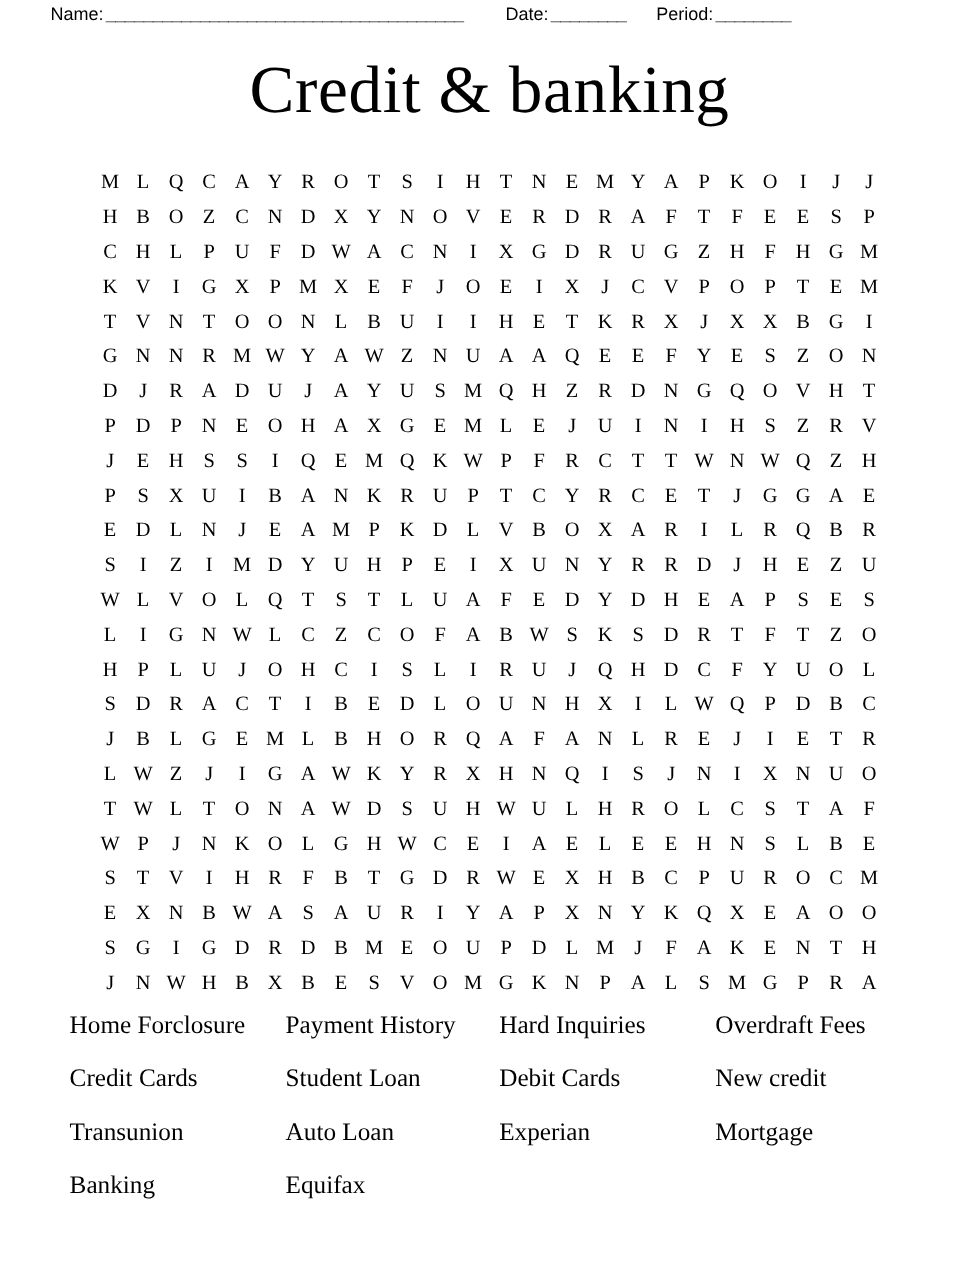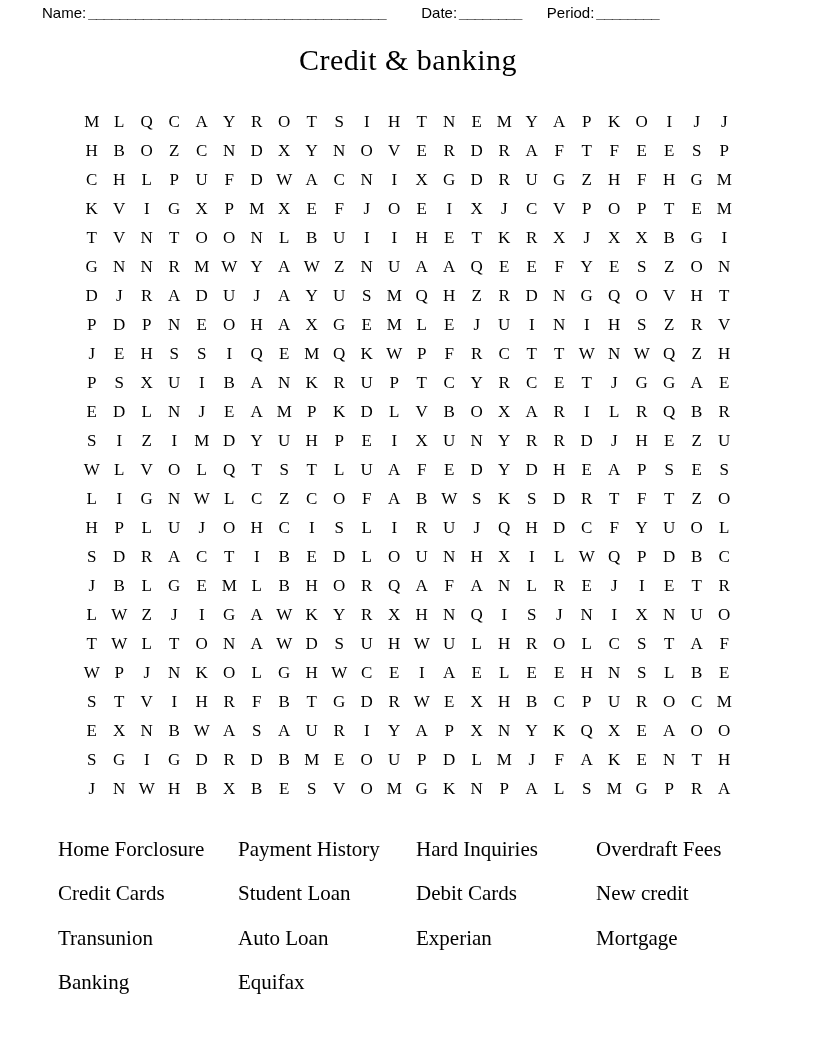--- a/index.html
+++ b/index.html
@@ -43,21 +43,21 @@
     font-style: italic;
   }
   .sp-name { flex: 0 0 auto; }
   .sp-gap1 { width: 34px; }
   .sp-gap2 { width: 24px; }
 
   
   .title {
     text-align: center;
     font-family: "Liberation Serif", serif;
-    font-size: 30px;
+    font-size: 56px;
     font-weight: normal;
     margin: 22px 0 0 0;
     letter-spacing: 0.5px;
   }
 
   
   .grid {
     margin: 30px auto 0 auto;
     width: 660px;
     display: flex;
@@ -73,21 +73,21 @@
   .cell {
     flex: 1 1 0;
     text-align: center;
     font-family: "Liberation Serif", serif;
     font-size: 17px;
     line-height: 1;
   }
 
   
   .wordlist {
-    margin: 33px auto 0 auto;
+    margin: 8px auto 0 auto;
     width: 700px;
     display: grid;
     grid-template-columns: 180px 178px 180px 162px;
     row-gap: 18px;
     column-gap: 0;
   }
   .word {
     font-family: "Liberation Serif", serif;
     font-size: 21px;
     line-height: 1.25;

